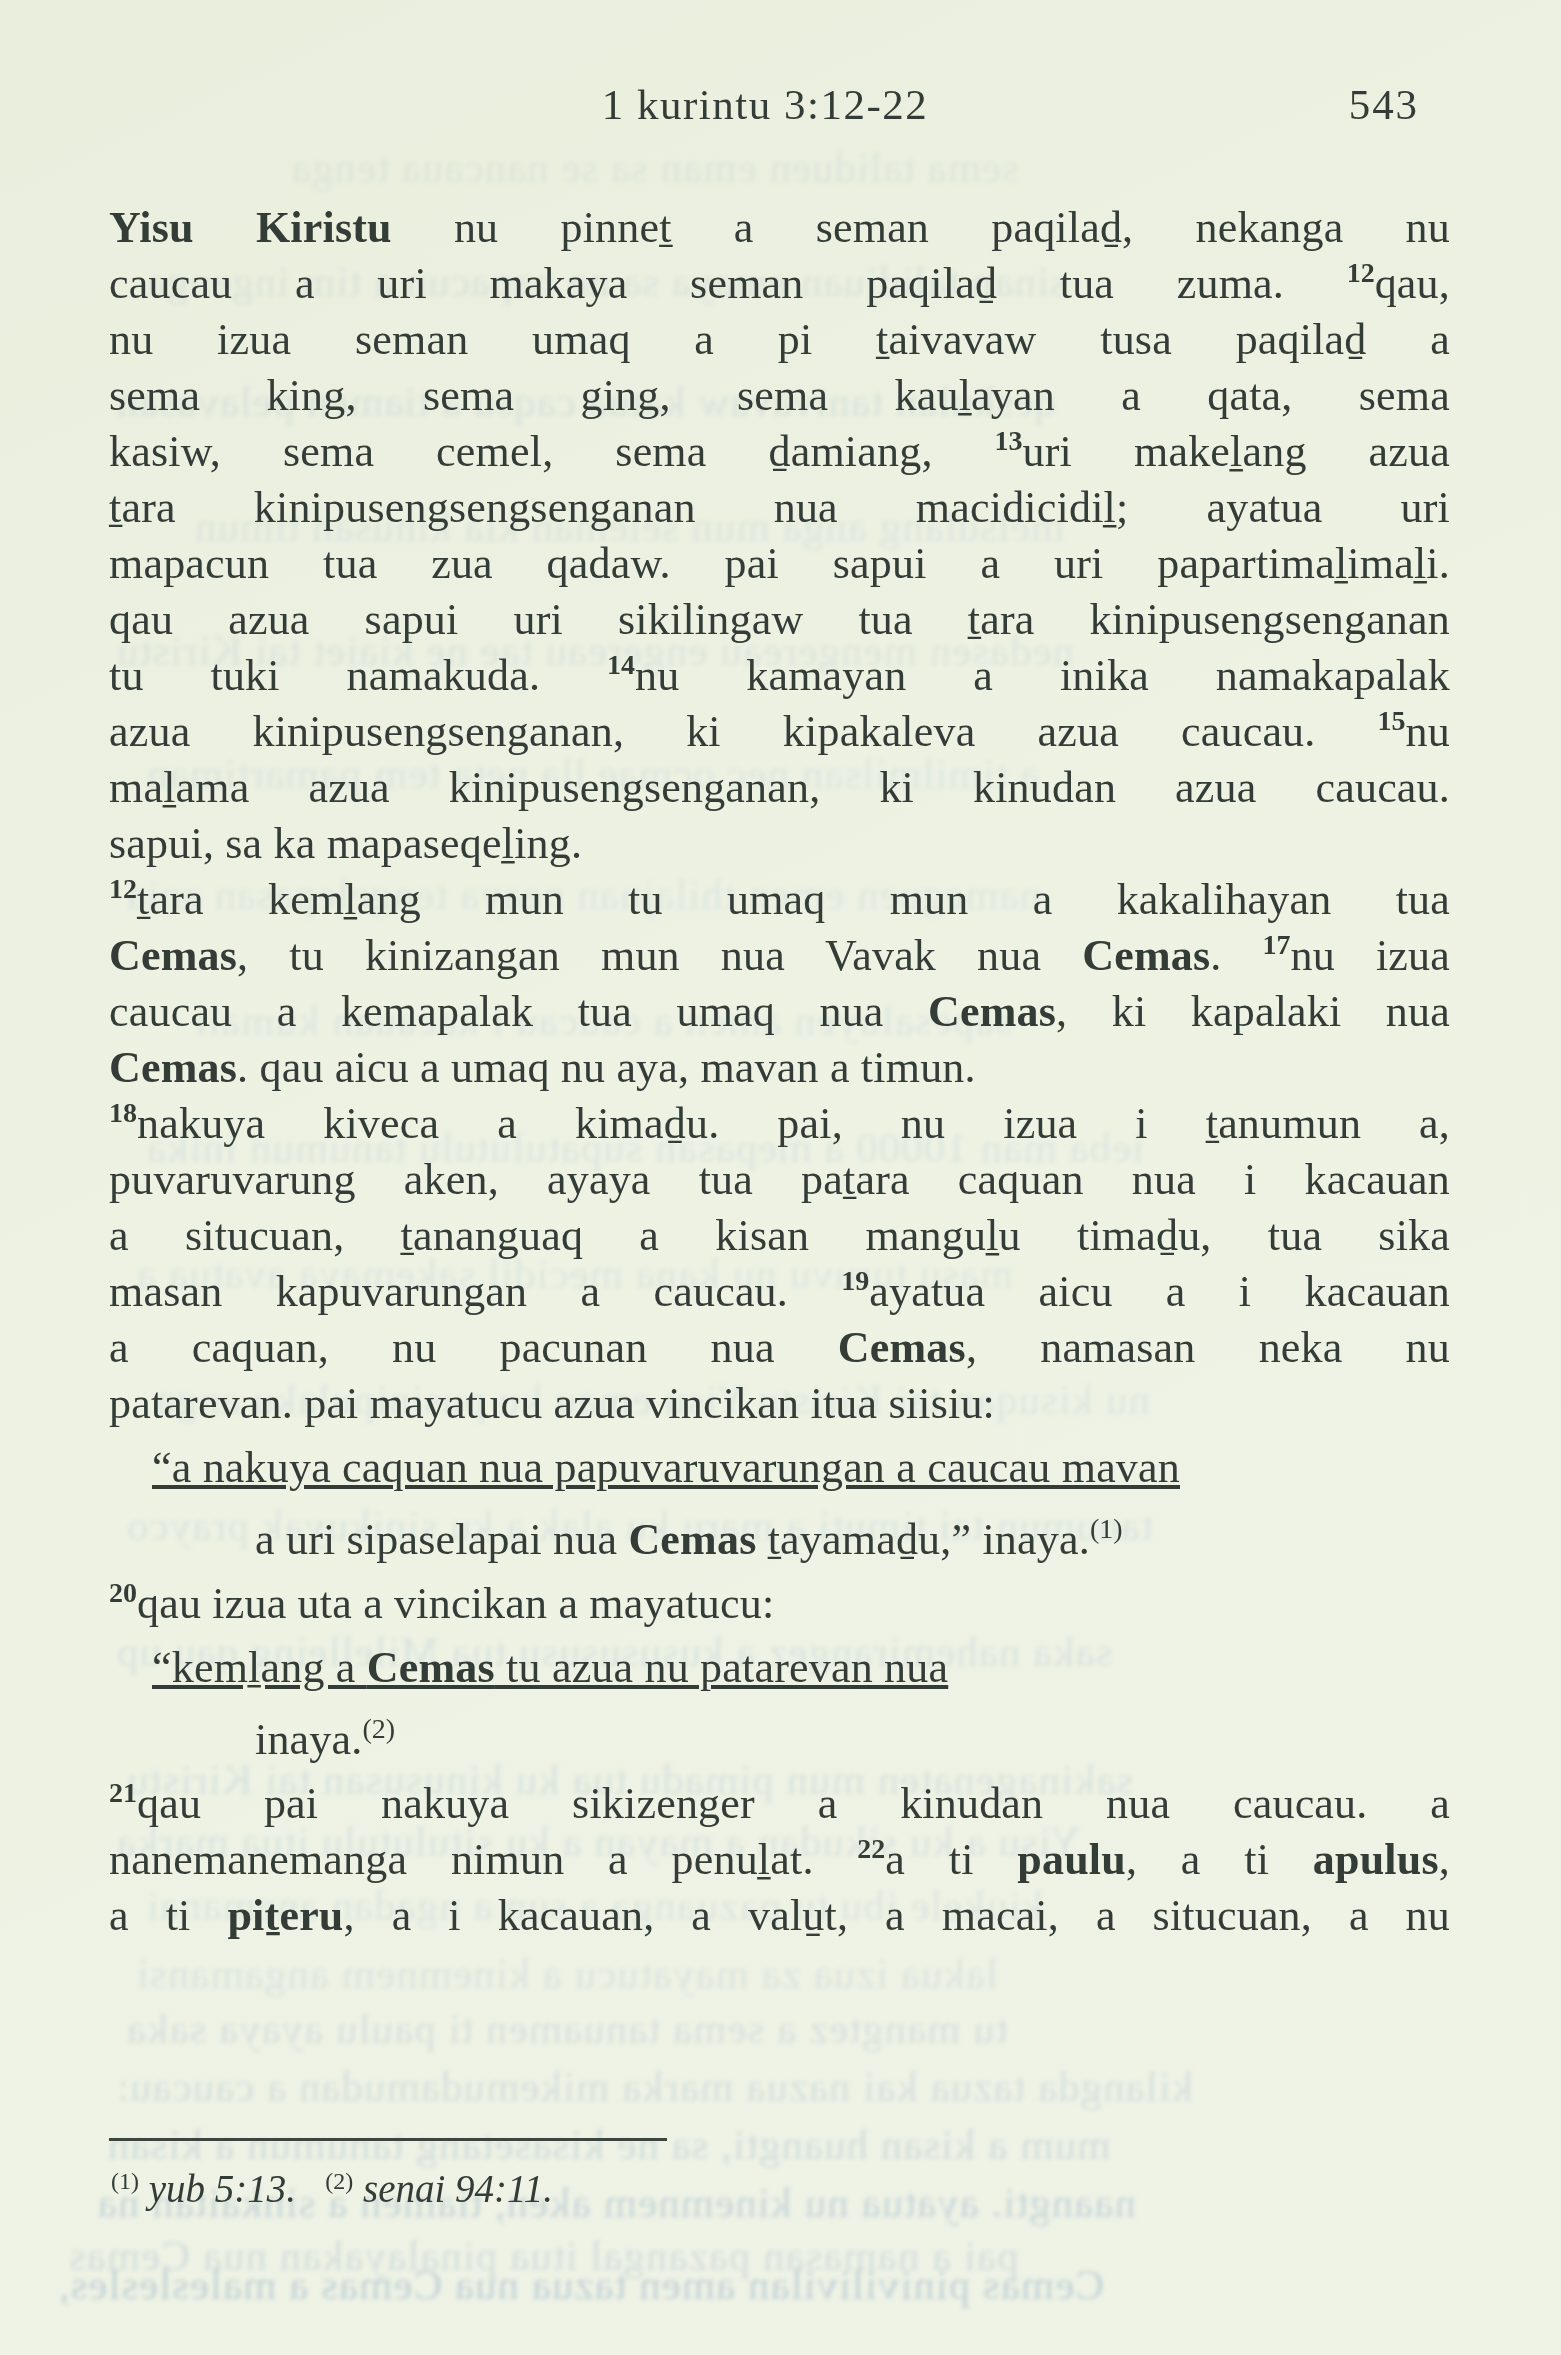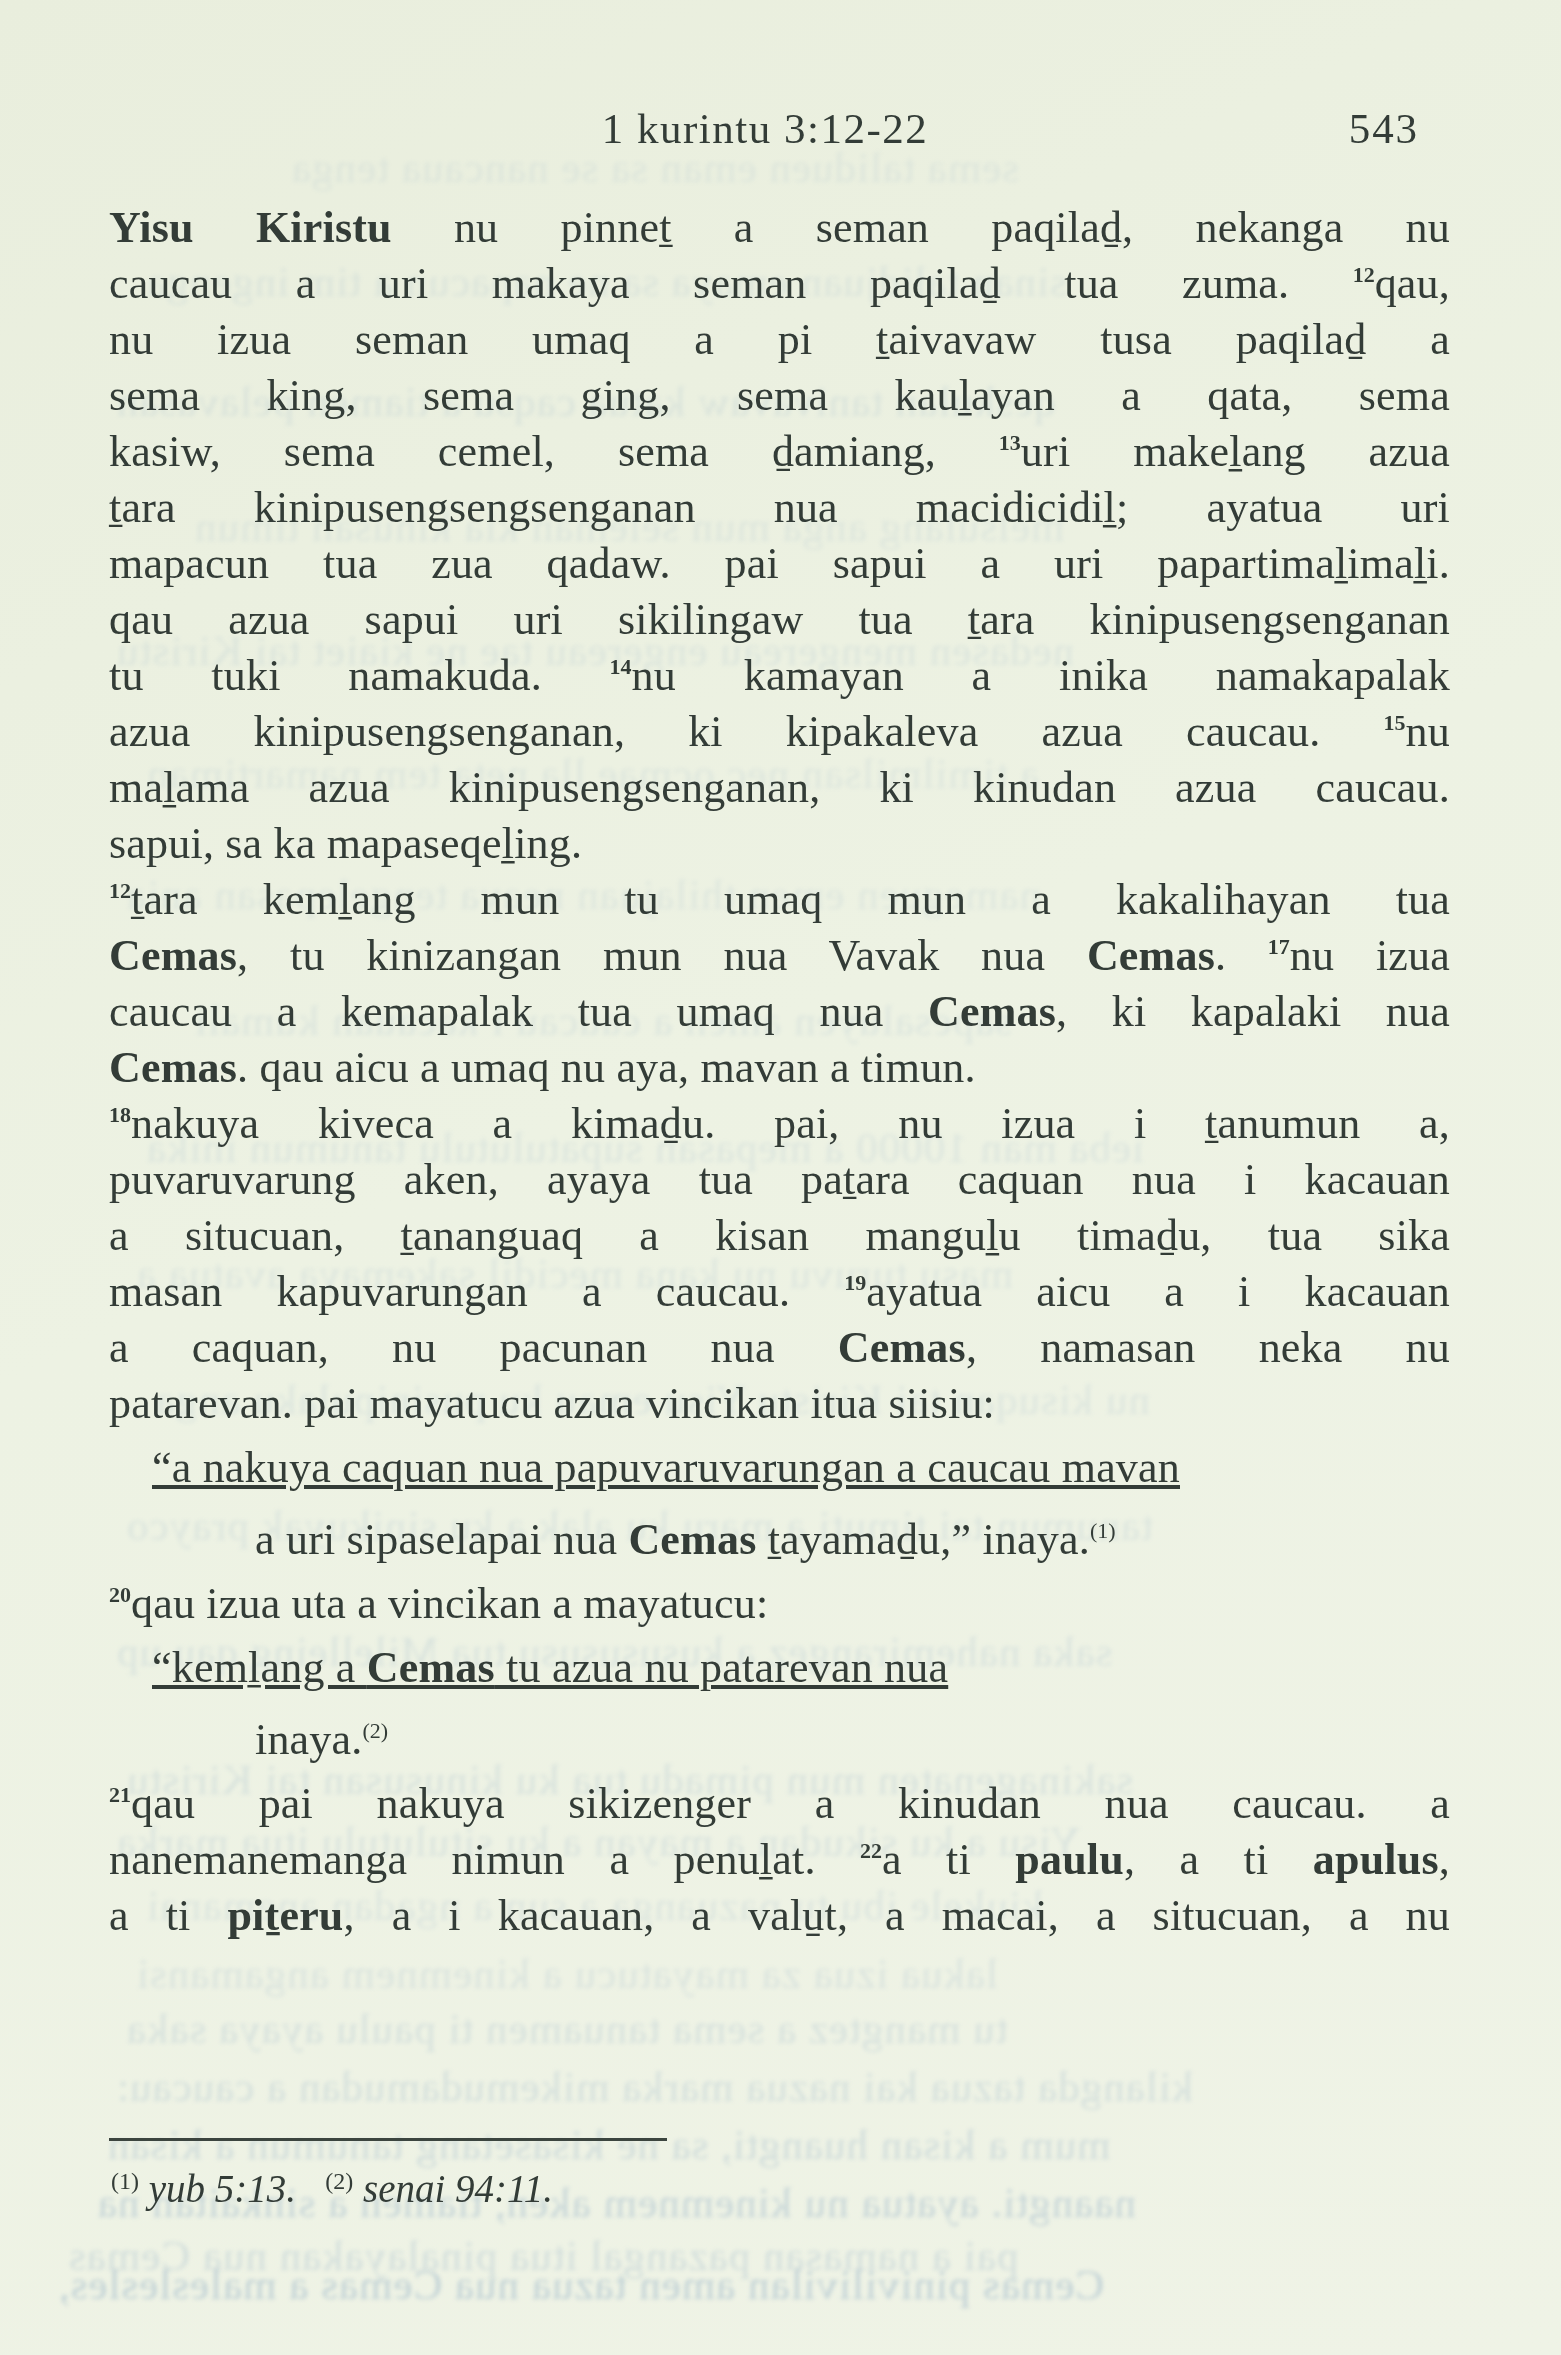--- a/index.html
+++ b/index.html
@@ -12,32 +12,32 @@
     color:var(--ink,#333c37);
   }
   .ghost-layer{position:absolute;inset:0;pointer-events:none;}
   .ghost{
     position:absolute;white-space:nowrap;
     transform:scaleX(-1);
     filter:blur(1.9px);
     color:var(--ghost,#8aa9c3);
     font-size:43px;line-height:1;letter-spacing:1px;
   }
-  .header{position:absolute;top:104px;left:0;width:100%;font-size:43px;}
+  .header{position:absolute;top:80px;left:0;width:100%;font-size:43px;}
   .ref{display:block;text-align:center;letter-spacing:1.5px;transform:translateX(-15.5px);}
   .pagenum{position:absolute;top:0;right:142px;letter-spacing:1.9px;text-align:right;}
   .body{position:absolute;top:200px;left:109px;width:1341px;font-size:44px;}
   .line{line-height:56px;letter-spacing:0.2px;}
   .j{text-align:justify;text-align-last:justify;}
   .loose{line-height:72px;}
   .q1{padding-left:43px;text-decoration:underline;}
   .q2{padding-left:146px;}
   .b{font-weight:bold;}
   .i{font-style:italic;}
-  sup{font-size:22px;line-height:0;vertical-align:baseline;position:relative;top:-16.5px;letter-spacing:0;}
+  sup{font-size:28px;line-height:0;vertical-align:baseline;position:relative;top:-16.5px;letter-spacing:0;}
   .rule{position:absolute;top:2138px;left:109px;width:558px;height:0;border-top:3.9px solid var(--rule,#3c453f);}
   .footnote{position:absolute;top:2160px;left:111px;font-size:39px;white-space:pre;line-height:58px;}
   .footnote sup{font-size:24px;top:-12.6px;}
 </style>
 </head>
 <body>
 
 <div class="page" style="--paper: #edf2e3; --paper2: #e9eedd; --ink: #333c37; --ghost: #8aa9c3; --rule: #3c453f;">
   <div class="ghost-layer">
       <div class="ghost" style="top: 146px; left: 291px; opacity: 0.14;">sema taliduen eman sa se nancaua tenga</div>

